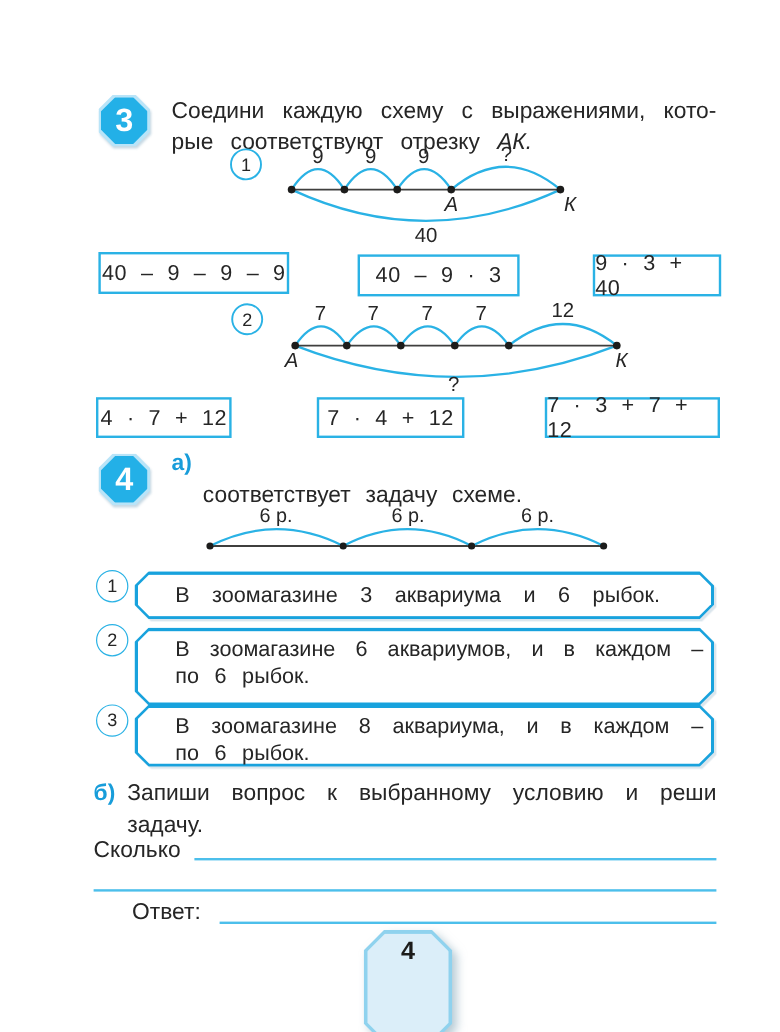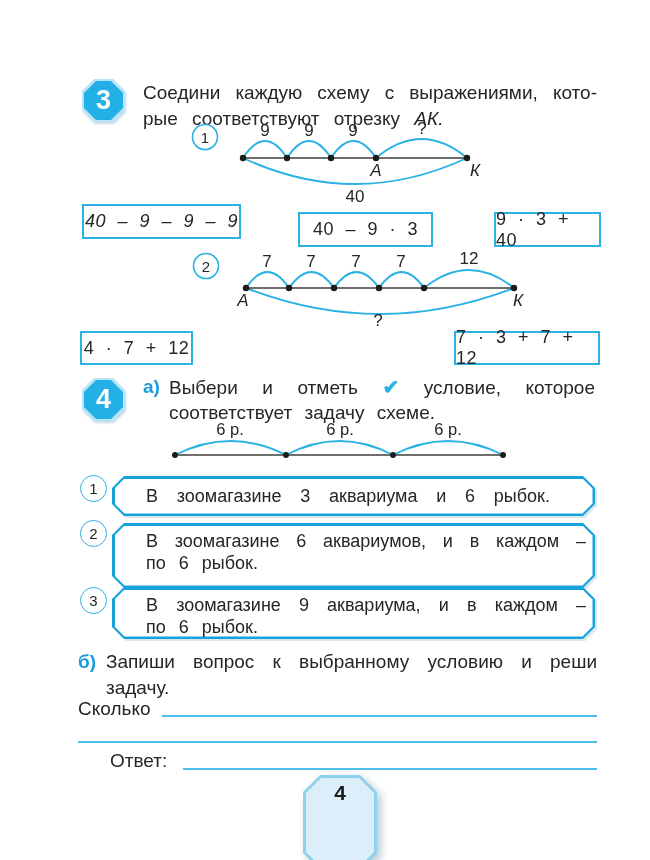--- a/index.html
+++ b/index.html
@@ -82,21 +82,21 @@
     <circle class="dot" cx="282" cy="38" r="3.2"></circle>
     <text class="dnum" x="80" y="16" text-anchor="middle">9</text>
     <text class="dnum" x="124" y="16" text-anchor="middle">9</text>
     <text class="dnum" x="168" y="16" text-anchor="middle">9</text>
     <text class="dnum" x="237" y="14" text-anchor="middle">?</text>
     <text class="dpt" x="191" y="56" text-anchor="middle">А</text>
     <text class="dpt" x="290" y="56" text-anchor="middle">К</text>
     <text class="dnum" x="170" y="82" text-anchor="middle">40</text>
   </svg>
 
-  <div class="abs expr" style="left:82px;top:204px;width:155px;height:31px;font-style:italic;">40 – 9 – 9 – 9</div>
+  <div class="abs expr" style="left:82px;top:210px;width:155px;height:31px;">40 – 9 – 9 – 9</div>
   <div class="abs expr" style="left:298px;top:212px;width:131px;height:31px;">40 – 9 · 3</div>
   <div class="abs expr" style="left:494px;top:212px;width:103px;height:31px;">9 · 3 + 40</div>
 
   <svg class="abs" style="left:185px;top:245px;" width="355" height="85" viewBox="0 0 355 85">
     <circle class="icirc" cx="21" cy="21" r="12.5"></circle>
     <text class="idx" x="21" y="26.5" text-anchor="middle">2</text>
     <path class="arc" d="M61,43 Q195,95 329,43"></path>
     <line class="seg" x1="61" y1="43" x2="329" y2="43"></line>
     <path class="arc" d="M61,43 Q82.5,11 104,43"></path>
     <path class="arc" d="M104,43 Q126.5,11 149,43"></path>
@@ -113,28 +113,28 @@
     <text class="dnum" x="126" y="22" text-anchor="middle">7</text>
     <text class="dnum" x="171" y="22" text-anchor="middle">7</text>
     <text class="dnum" x="216" y="22" text-anchor="middle">7</text>
     <text class="dnum" x="284" y="19" text-anchor="middle">12</text>
     <text class="dpt" x="58" y="61" text-anchor="middle">А</text>
     <text class="dpt" x="333" y="61" text-anchor="middle">К</text>
     <text class="dnum" x="193" y="81" text-anchor="middle">?</text>
   </svg>
 
   <div class="abs expr" style="left:80px;top:331px;width:109px;height:30px;">4 · 7 + 12</div>
+  <div class="abs expr" style="left:264px;top:331px;width:119px;height:30px;">7 · 4 + 12</div>
   <div class="abs expr" style="left:454px;top:331px;width:142px;height:30px;">7 · 3 + 7 + 12</div>
 
   <div class="abs badge" style="left:82px;top:378px;">
     <div class="rim octa"></div>
     <div class="core octa">4</div>
   </div>
   <div class="abs marker" style="left:143px;top:374px;line-height:26px;">а)</div>
-  <div class="abs t jl" style="left:169px;top:374px;width:426px;"><span>Выбери и отметь</span> <span class="check">✔</span> <span>условие, которое</span></div>
   <div class="abs t" style="left:169px;top:400px;word-spacing:7px;">соответствует задачу схеме.</div>
 
   <svg class="abs" style="left:160px;top:422px;" width="360" height="42" viewBox="0 0 360 42">
     <line class="seg" x1="15" y1="33" x2="343" y2="33"></line>
     <path class="arc" d="M15,33 Q70.5,5 126,33"></path>
     <path class="arc" d="M126,33 Q179.5,5 233,33"></path>
     <path class="arc" d="M233,33 Q288,5 343,33"></path>
     <circle class="dot" cx="15" cy="33" r="3"></circle>
     <circle class="dot" cx="126" cy="33" r="3"></circle>
     <circle class="dot" cx="233" cy="33" r="3"></circle>
@@ -156,21 +156,21 @@
     <div class="border"></div>
       <div class="fill"></div>
     <div class="abs opttext jl" style="left:34px;top:6px;width:440px;">В зоомагазине 6 аквариумов, и в каждом –</div>
     <div class="abs opttext" style="left:34px;top:28px;word-spacing:8px;">по 6 рыбок.</div>
   </div>
 
   <div class="abs circ" style="left:80px;top:587px;">3</div>
   <div class="abs optbox" style="left:112px;top:587px;width:483px;height:52px;">
     <div class="border"></div>
       <div class="fill"></div>
-    <div class="abs opttext jl" style="left:34px;top:6px;width:440px;">В зоомагазине 9 аквариума, и в каждом –</div>
+    <div class="abs opttext jl" style="left:34px;top:6px;width:440px;">В зоомагазине 8 аквариума, и в каждом –</div>
     <div class="abs opttext" style="left:34px;top:28px;word-spacing:8px;">по 6 рыбок.</div>
   </div>
 
   <div class="abs marker" style="left:78px;top:649px;line-height:26px;">б)</div>
   <div class="abs t jl" style="left:106px;top:649px;width:491px;">Запиши вопрос к выбранному условию и реши</div>
   <div class="abs t" style="left:106px;top:675px;">задачу.</div>
 
   <div class="abs t" style="left:78px;top:696px;">Сколько</div>
   <div class="abs rule" style="left:162px;top:715px;width:435px;"></div>
   <div class="abs rule" style="left:78px;top:741px;width:519px;"></div>

